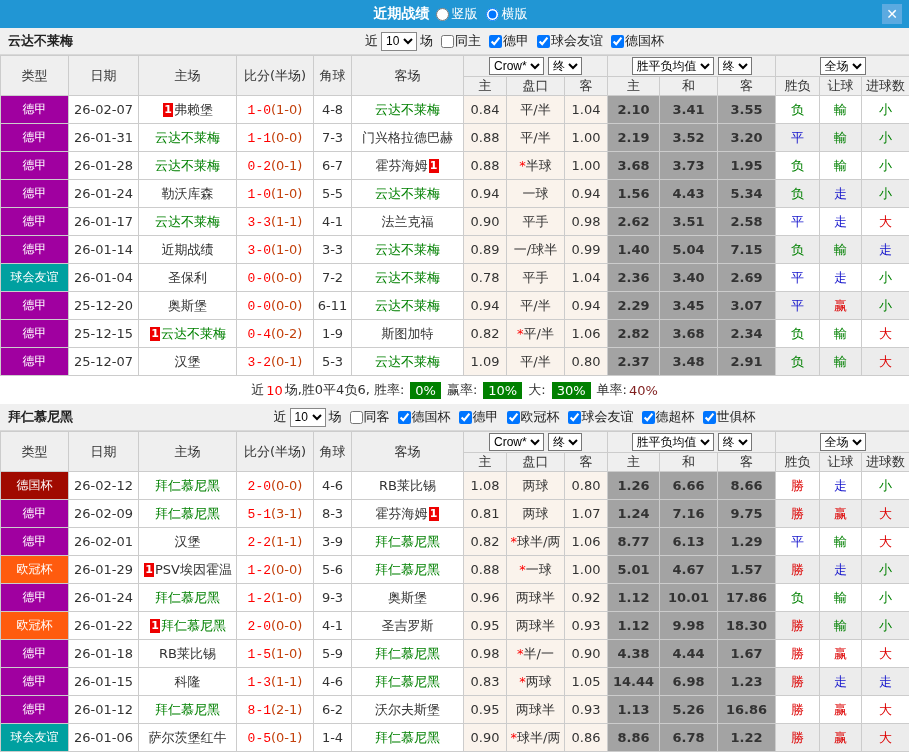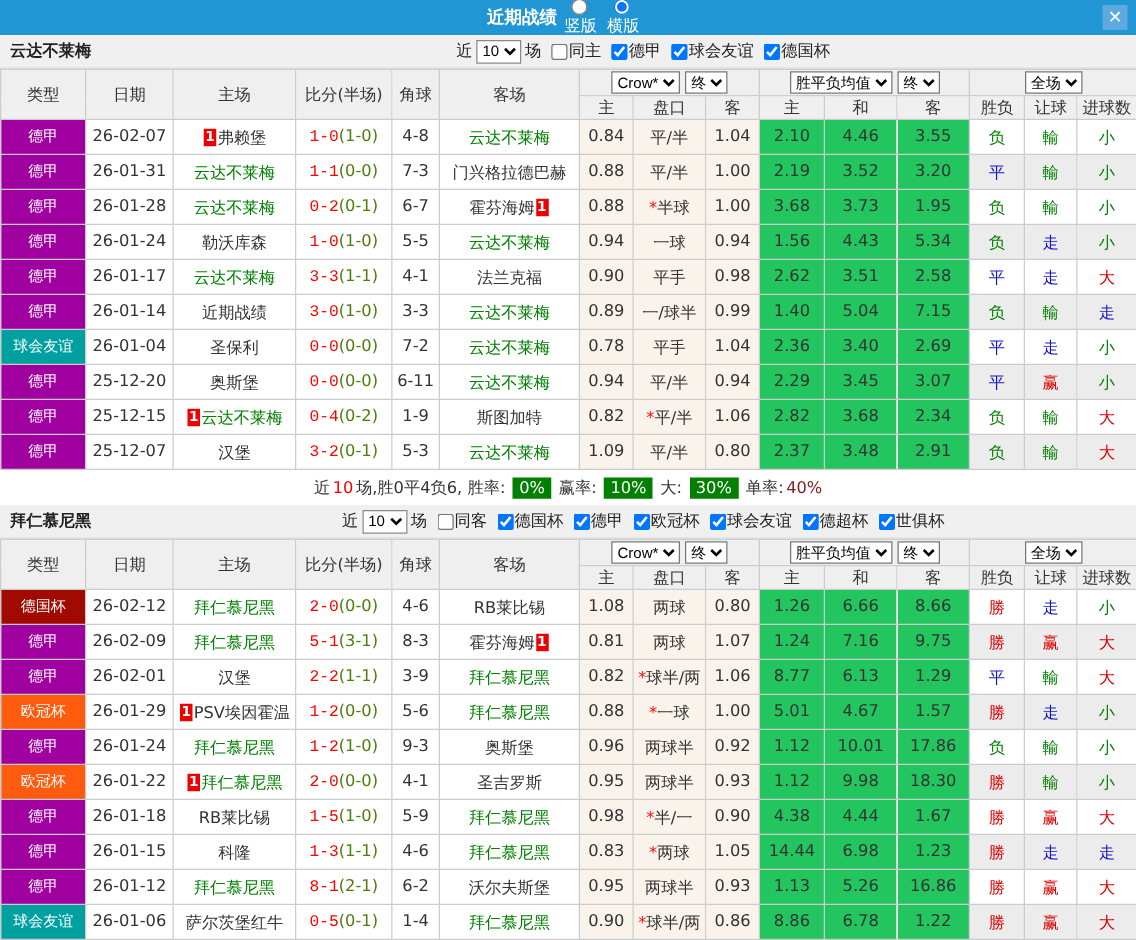--- a/index.html
+++ b/index.html
@@ -10,21 +10,21 @@
     font-family:"DejaVu Sans","Liberation Sans",sans-serif;
     font-size:13px; color:#333;
   }
   
   .titlebar{
     height:28px; background:#2196d4; position:relative;
     display:flex; align-items:center; justify-content:center; color:#fff;
   }
   .titlebar .title{ font-weight:bold; font-size:14px; }
   .radio-group{ display:flex; align-items:center; margin-left:6px; font-size:13px; }
-  .radio-opt{ display:flex; align-items:center; margin-right:8px; cursor:pointer;flex-direction:column; }
+  .radio-opt{ display:flex; align-items:center; margin-right:8px; cursor:pointer; }
   .radio-opt input{ margin:0 3px 0 0; width:13px; height:13px; }
   .close-btn{
     position:absolute; right:7px; top:4px; width:20px; height:20px;
     background:#5caae0; color:#fff; font-weight:bold; font-size:14px;
     display:flex; align-items:center; justify-content:center; cursor:pointer;
   }
   
   .filter-row{
     height:27px; background:#f0f0f0; position:relative;
     display:flex; align-items:center; justify-content:center;
@@ -42,25 +42,25 @@
     overflow:hidden; white-space:nowrap;
   }
   .stats-table thead th{ background:#efefef; font-weight:normal; color:#333; }
   .stats-table thead tr.hdr-top th{ height:21px; }
   .stats-table thead tr.hdr-sub th{ height:18px; }
   .hdr-dd{ display:flex; align-items:center; justify-content:center; gap:4px; }
   .hdr-dd select{ height:18px; font-size:12px; border:1px solid #777; background:#fff; }
   .stats-table tbody td{ height:28px; }
   .league-badge{ color:#fff; font-size:12px; }
   .c-odds{ background:#faf3ec; }
-  .c-avg{ background:#22c55e; }
+  .c-avg{ background:#a3a3a3;font-weight:bold; }
   tr.alt .c-res{ background:#ececec; }
   .team-green{ color:#008000; }
   .score-full{ color:#ff0000;font-family:Liberation Mono, monospace; }
-  .score-half{ color:#4d7c0f; }
+  .score-half{ color:#c2410c; }
   .star{ color:#ff0000; }
   .green{ color:#008000; }
   .red{ color:#dd0000; }
   .blue{ color:#1414cc; }
   .card{
     display:inline-block; background:#ee0000; color:#fff;
     width:10px; height:14px; line-height:14px; font-size:11px; font-weight:bold;
     vertical-align:middle; margin:0 1px;
   }
   
@@ -178,21 +178,21 @@
           <td class="league-badge" style="background: rgb(160, 0, 160);">德甲</td>
           <td>26-02-07</td>
           <td><span class="card">1</span><span class="">弗赖堡</span></td>
           <td><span class="score-full">1-0</span><span class="score-half">(1-0)</span></td>
           <td>4-8</td>
           <td><span class="team-green">云达不莱梅</span></td>
           <td class="c-odds">0.84</td>
           <td class="c-odds"><span>平/半</span></td>
           <td class="c-odds">1.04</td>
           <td class="c-avg">2.10</td>
-          <td class="c-avg">4.46</td>
+          <td class="c-avg">3.41</td>
           <td class="c-avg">3.55</td>
           <td class="c-res green">负</td>
           <td class="c-res green">輸</td>
           <td class="c-res green">小</td>
         </tr>
         <tr class="alt">
           <td class="league-badge" style="background: rgb(160, 0, 160);">德甲</td>
           <td>26-01-31</td>
           <td><span class="team-green">云达不莱梅</span></td>
           <td><span class="score-full">1-1</span><span class="score-half">(0-0)</span></td>

